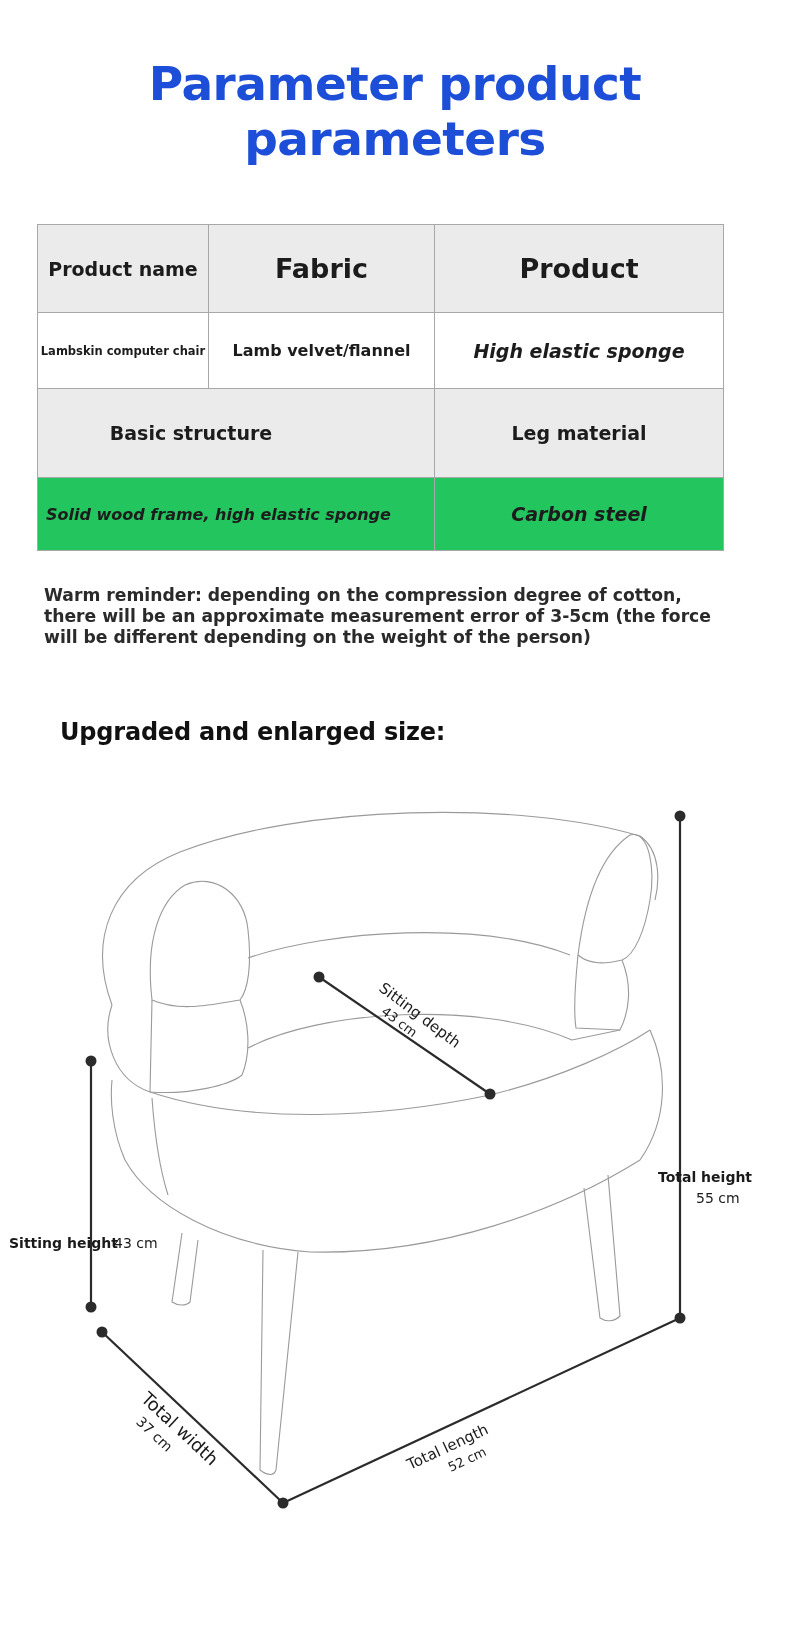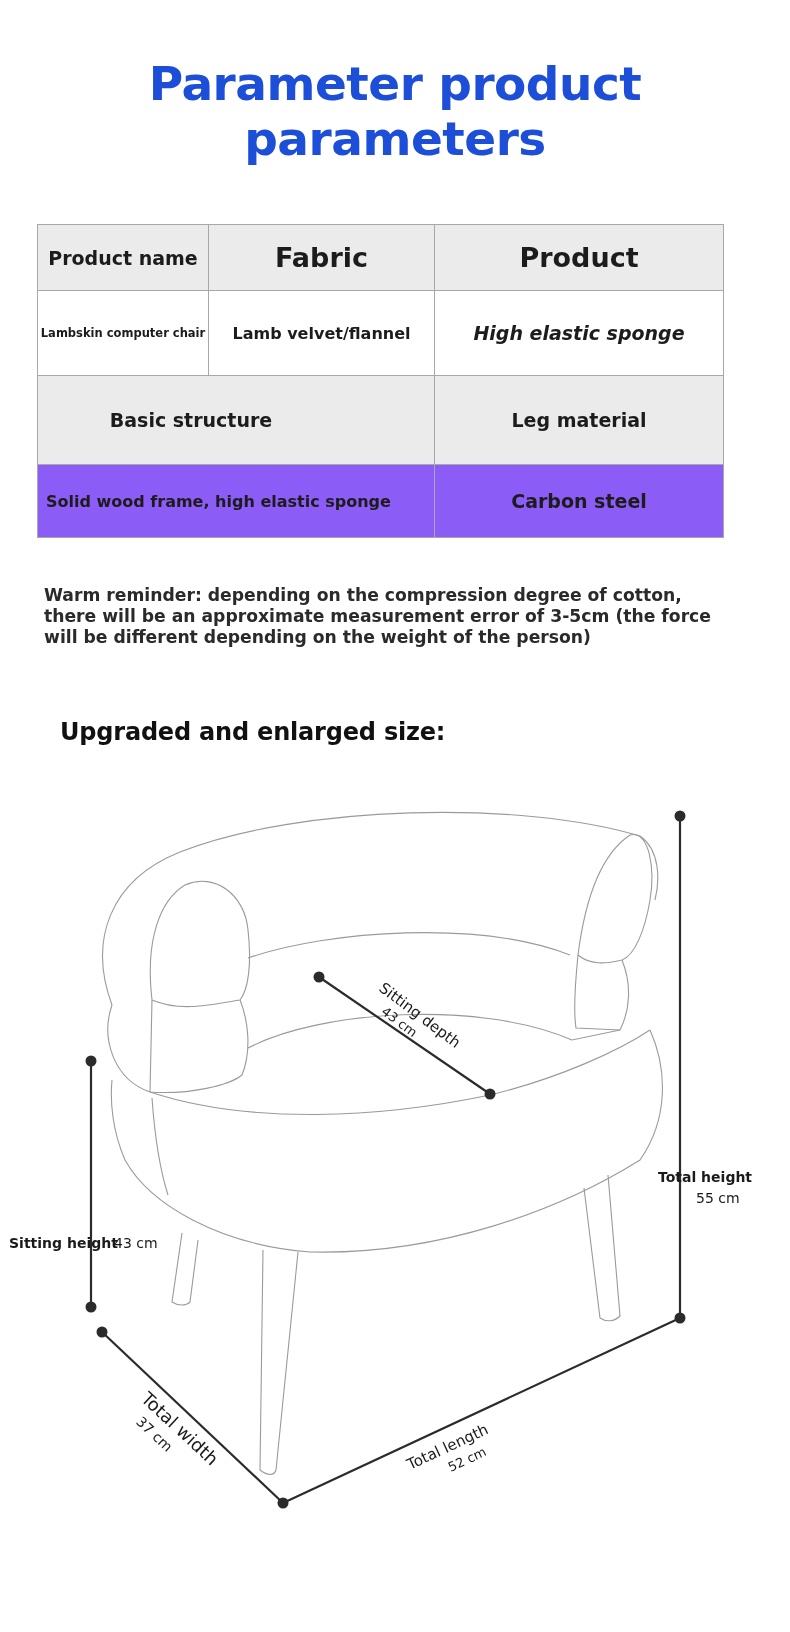--- a/index.html
+++ b/index.html
@@ -4,24 +4,24 @@
   <style>
     html, body { margin: 0; padding: 0; background: #ffffff; }
     body { width: 790px; height: 1632px; position: relative; overflow: hidden;
            font-family: "DejaVu Sans", "Liberation Sans", sans-serif; color: #1e1e1e; }
     .title { position: absolute; left: 0; top: 56px; width: 790px; text-align: center;
              font-weight: bold; font-size: 47px; line-height: 55px; letter-spacing: -0.5px; color: #1d4ed8; }
     table.params { position: absolute; left: 37px; top: 224px; width: 686px; border-collapse: collapse;
                    table-layout: fixed; }
     table.params td { border: 1px solid #a8a8a8; text-align: center; vertical-align: middle;
                       font-weight: bold; color: #1c1c1c; padding: 0; }
-    .row-h { height: 66px; background: #ebebeb; }
-    .row-v { height: 85px; background: #ffffff; }
+    .row-h { height: 88px; background: #ebebeb; }
+    .row-v { height: 76px; background: #ffffff; }
     .row-h2 { height: 89px; background: #ebebeb; }
-    .row-v2 { height: 73px; background: #8b5cf6; }
+    .row-v2 { height: 73px; background: #22c55e; font-style: italic; }
     .h-small { font-size: 19px; }
     .h-big { font-size: 27px; }
     .v-tiny { font-size: 11.5px; }
     .v-mid { font-size: 16px; }
     .v-med { font-size: 19px; font-style: italic; }
     .left-align { text-align: left !important; padding-left: 8px !important; }
     .reminder { position: absolute; left: 44px; top: 585px; width: 680px; font-weight: bold;
                 font-size: 17.2px; line-height: 21px; color: #2a2a2a; }
     .subtitle { position: absolute; left: 60px; top: 718px; font-weight: bold; font-size: 24px;
                 color: #111111; letter-spacing: -0.2px; }

